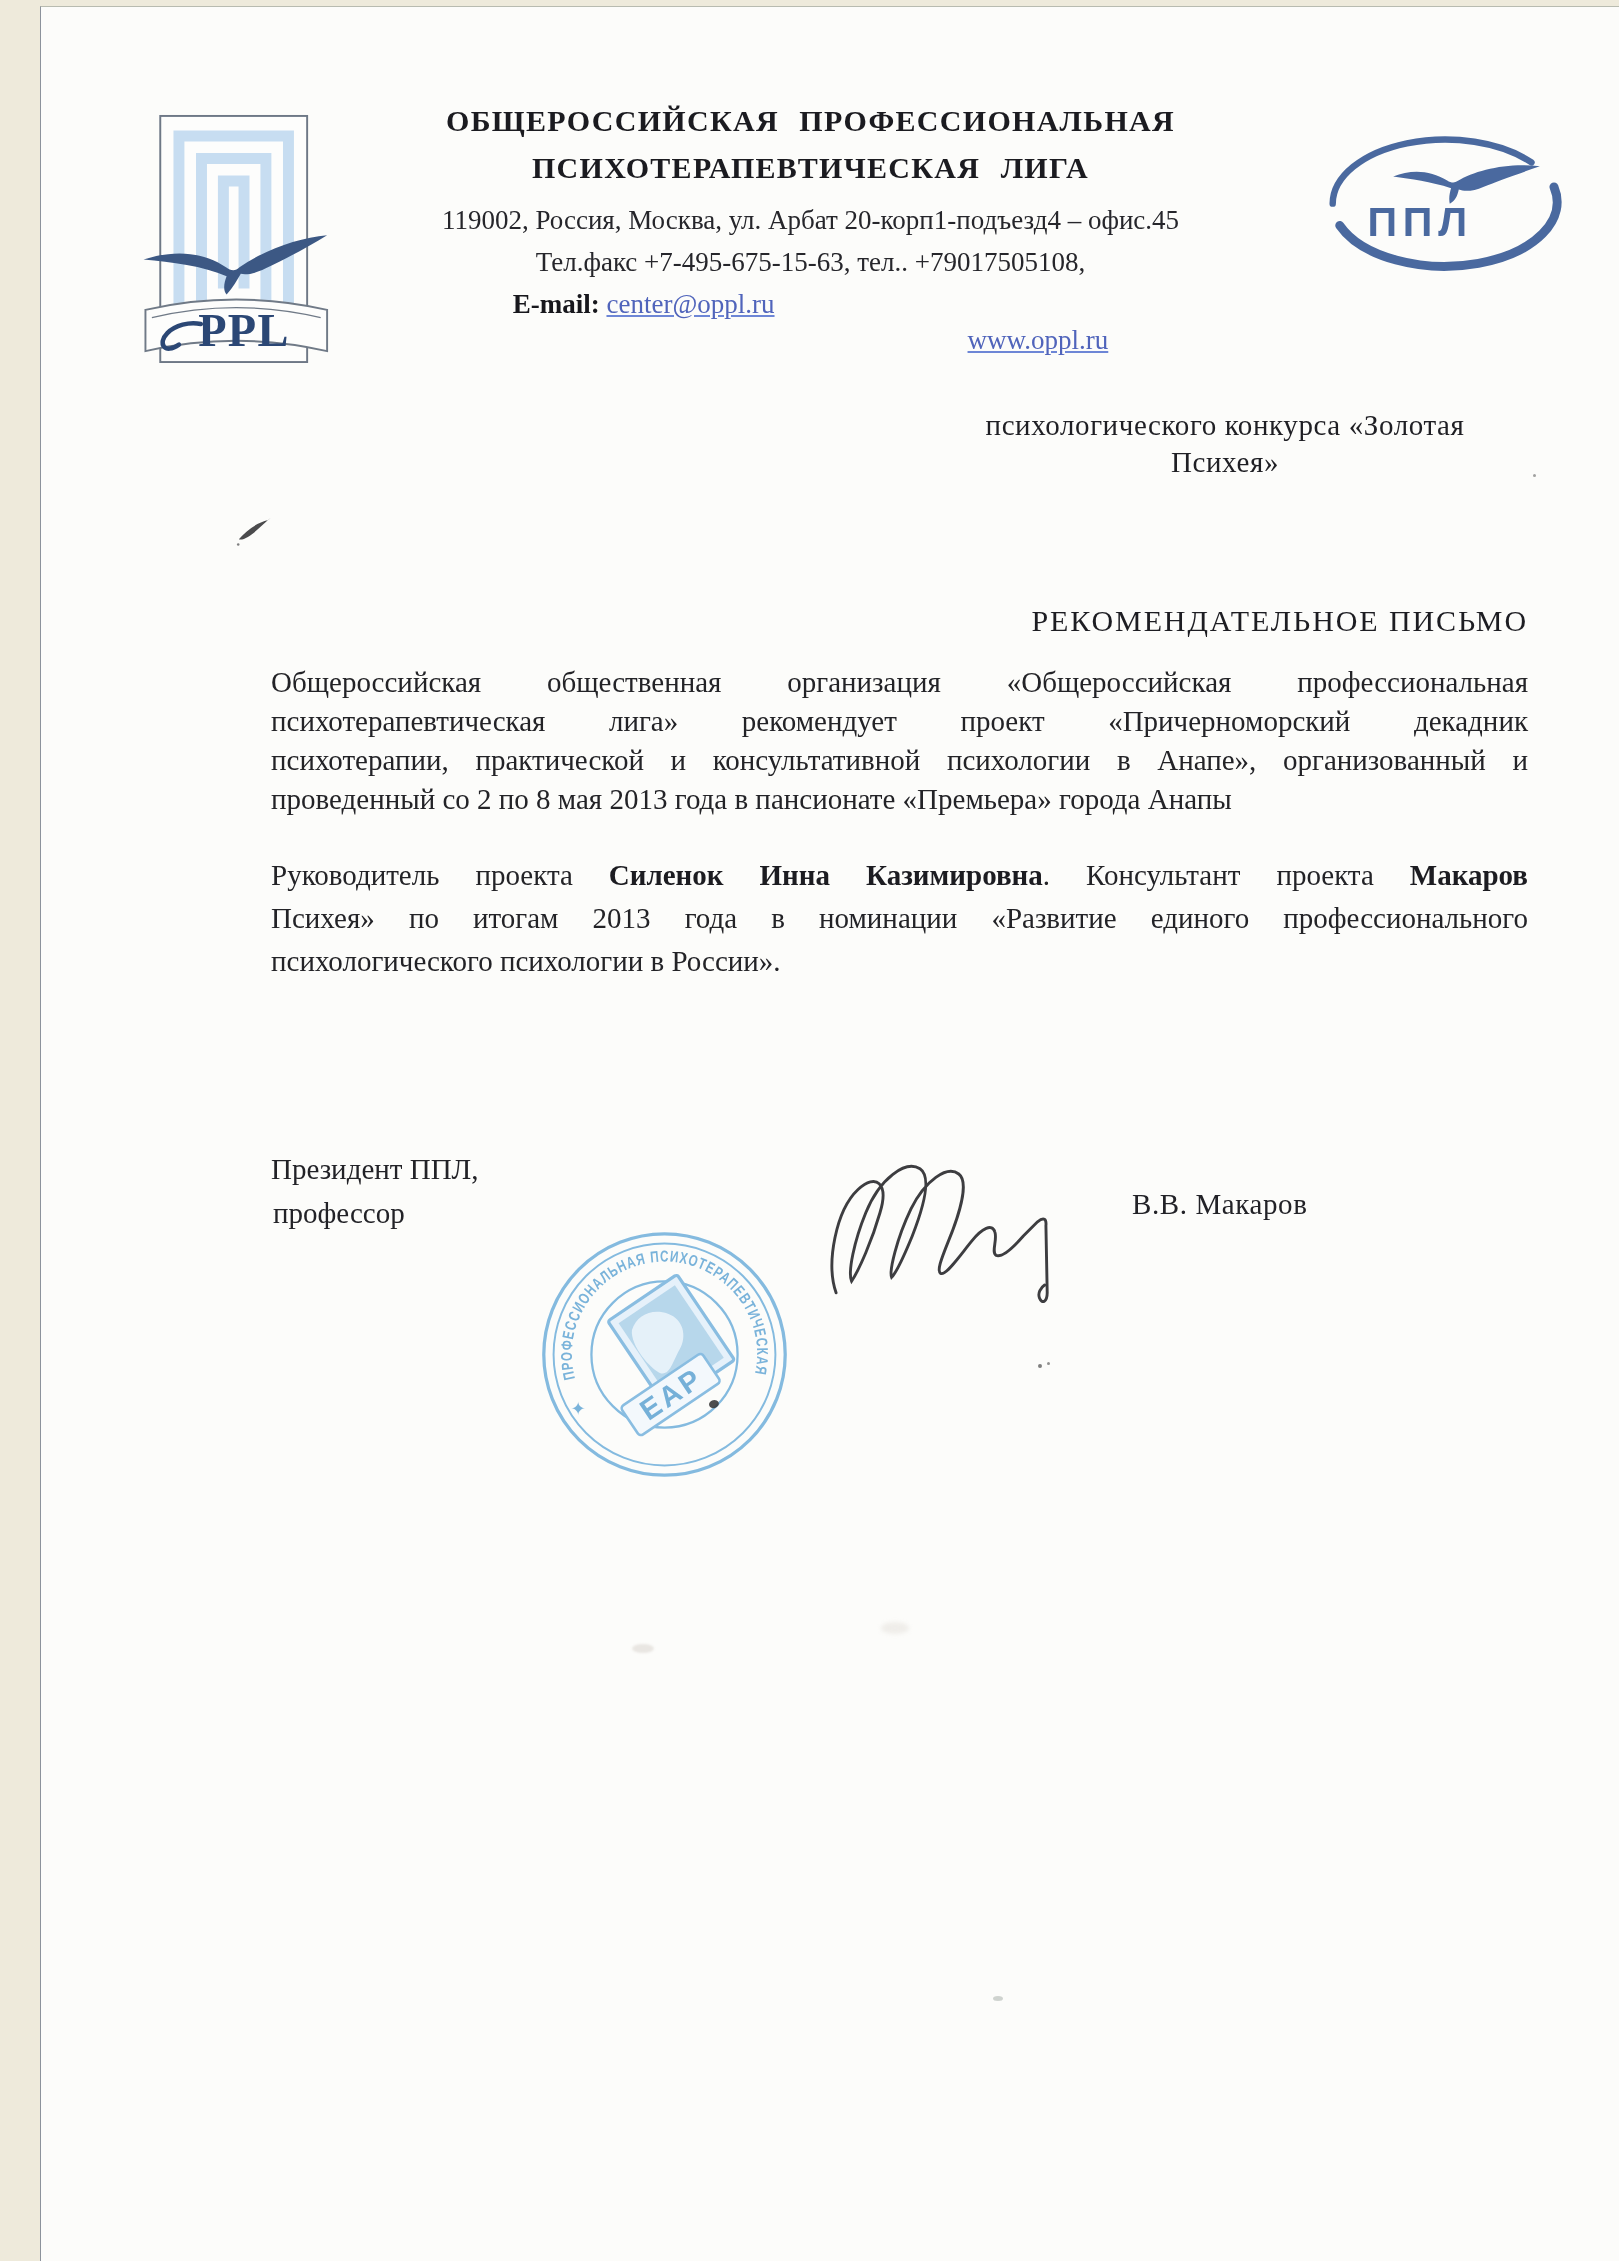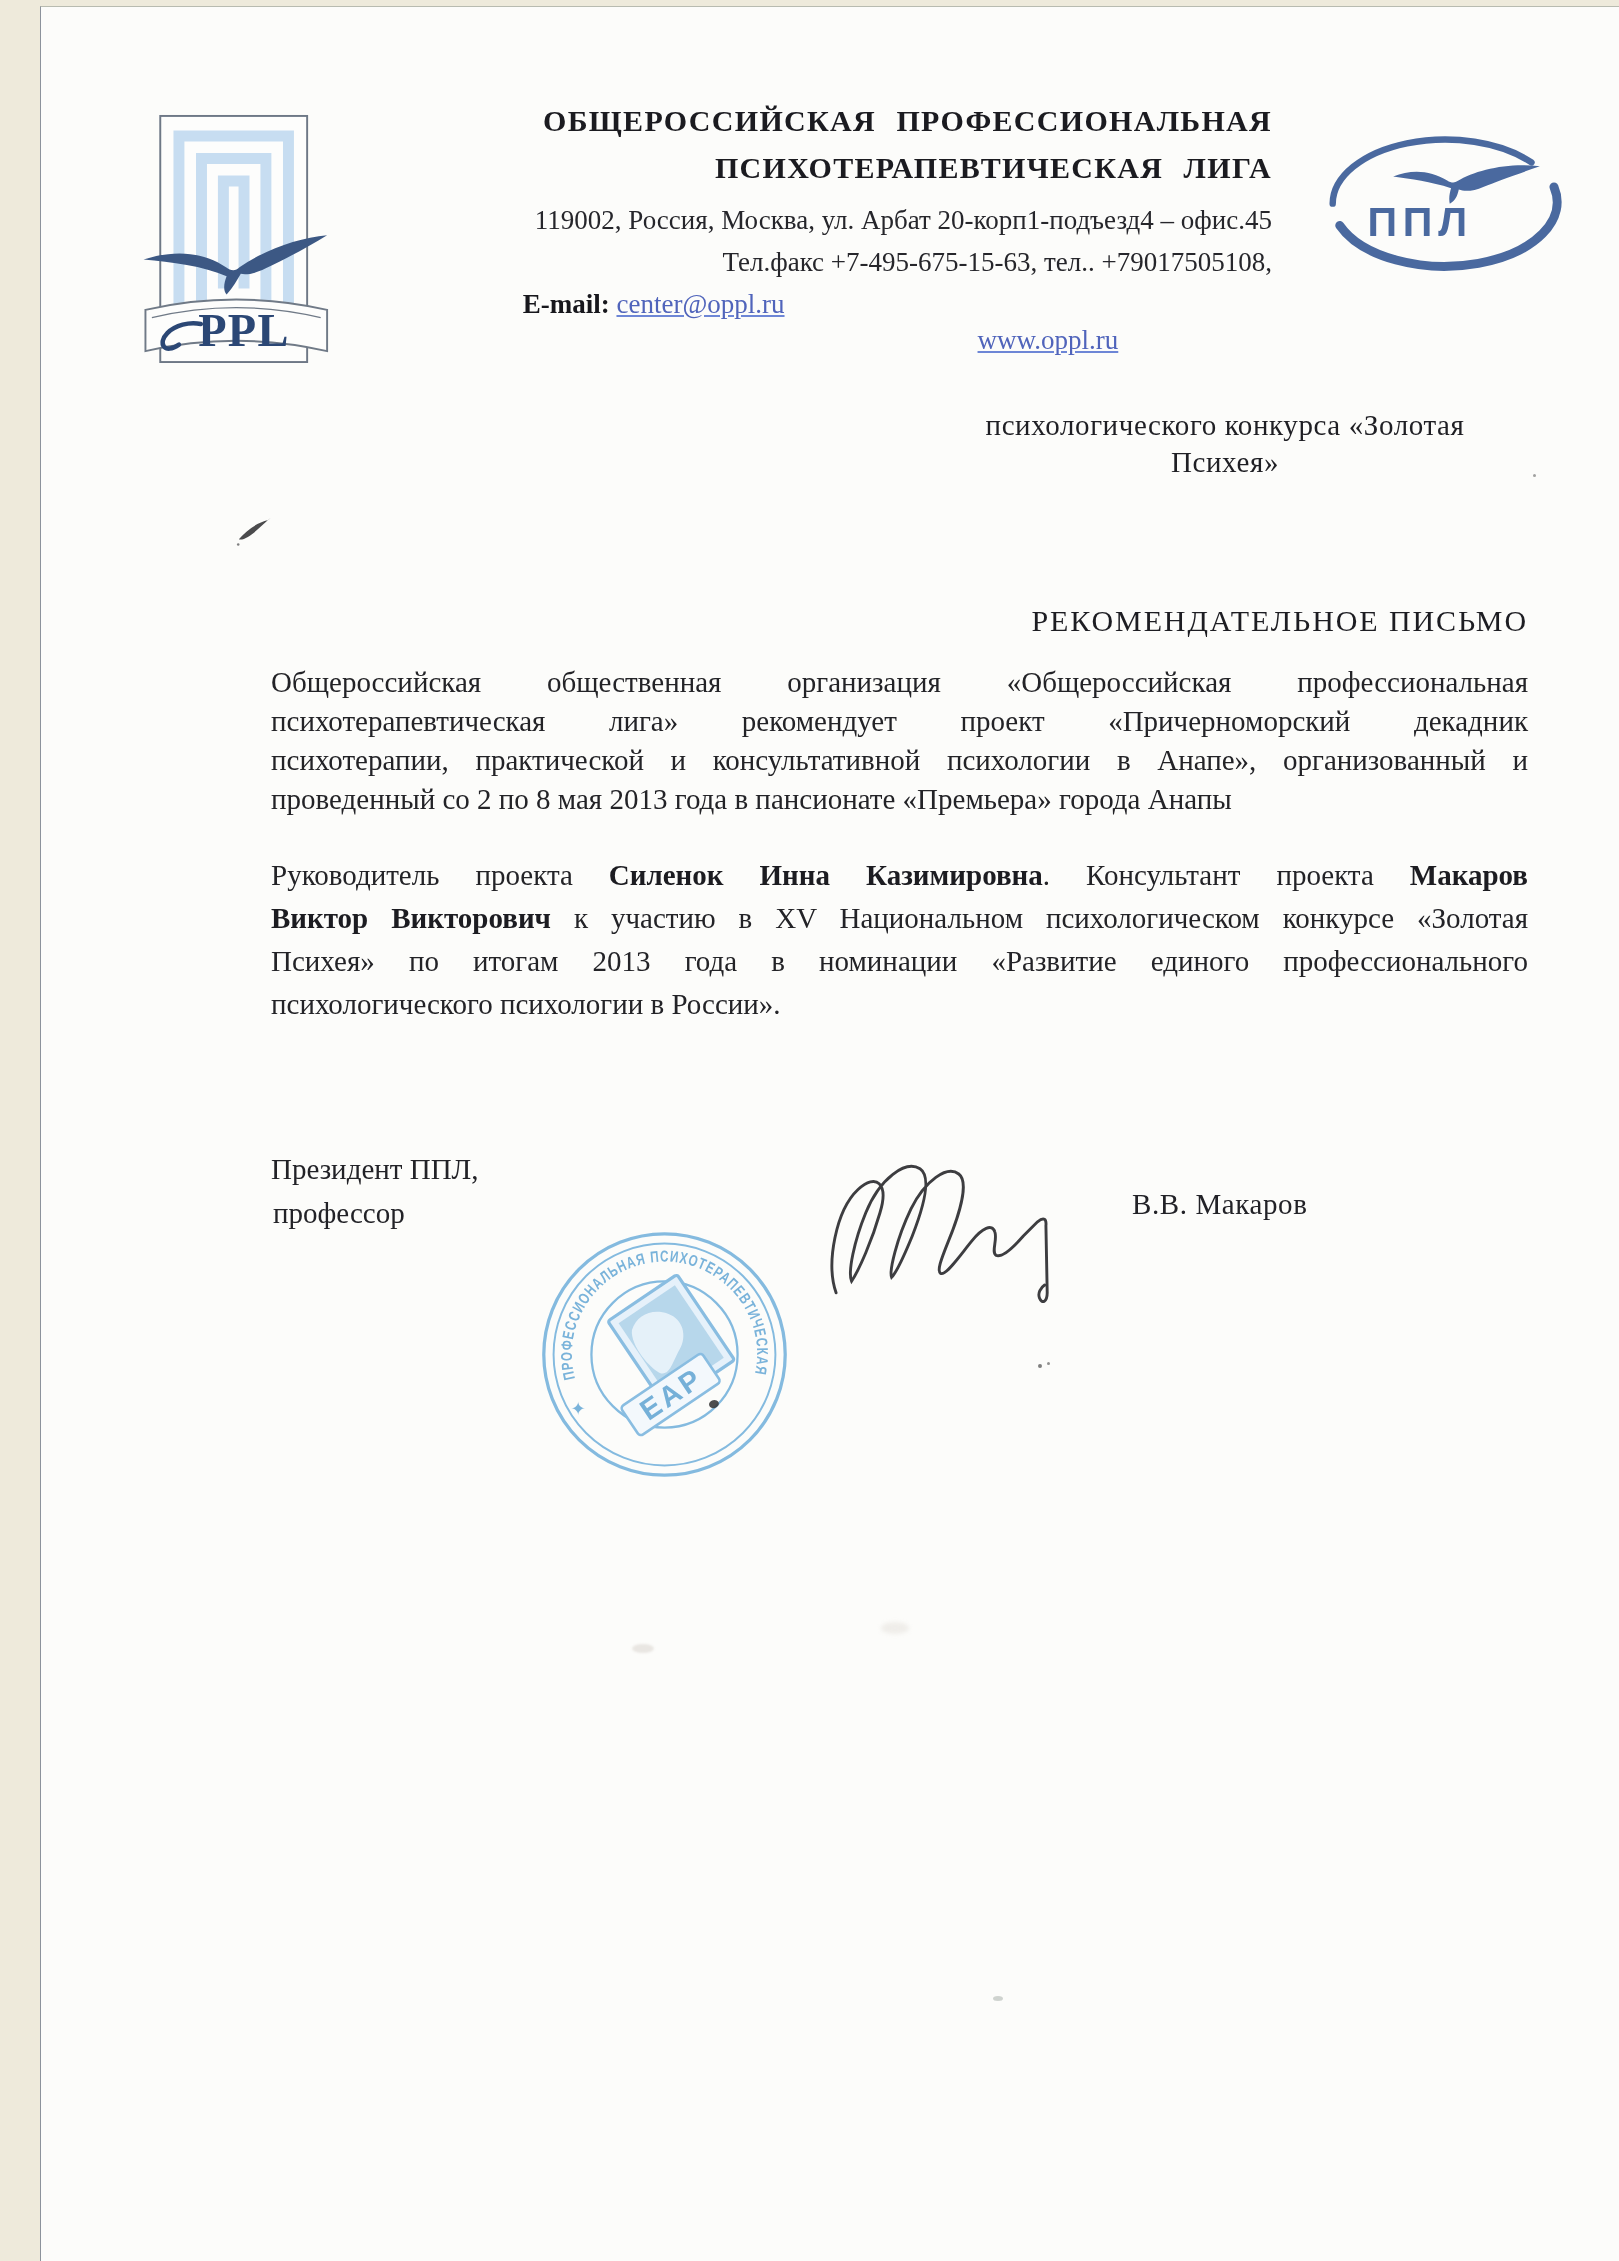--- a/index.html
+++ b/index.html
@@ -2,21 +2,21 @@
 <html style="font-size:10.3px"><head>
 <meta charset="utf-8">
 <style>
   html,body{margin:0;padding:0;}
   body{width:1620px;height:2261px;background:#eeeadb;position:relative;
        font-family:"Liberation Serif","DejaVu Serif",serif;color:#232327;}
   .paper{position:absolute;left:40px;top:6.4px;right:0;bottom:0;background:#fcfcfa;
          border-left:1.3px solid #8c929b;border-top:0.6px solid #b8bbb0;}
   .abs{position:absolute;}
   
-  .header-center{left:369px;top:102px;width:903px;text-align:right;}
+  .header-center{left:359px;top:102px;width:903px;text-align:center;}
   .org-line{font-weight:bold;font-size:30px;line-height:37px;letter-spacing:1.3px;
             word-spacing:11.6px;color:#1b1b20;}
   .org-line2{margin-top:10.3px;}
   .addr{margin-top:17px;font-size:27px;line-height:34px;color:#26262b;}
   .phone{margin-top:7.7px;font-size:27px;line-height:34px;color:#26262b;}
   .email-row{margin-top:7.7px;font-size:27px;line-height:34px;display:flex;
              justify-content:center;gap:193px;}
   .email-left b{color:#17171c;}
   .doc-link{color:#5064bb;text-decoration:underline;text-decoration-color:#6d86d6;margin-top:36px;}
   
@@ -125,21 +125,20 @@
 
 <div class="abs para p1">
   <div class="jline">Общероссийская общественная организация «Общероссийская профессиональная</div>
   <div class="jline">психотерапевтическая лига» рекомендует проект «Причерноморский декадник</div>
   <div class="jline">психотерапии, практической и консультативной психологии в Анапе», организованный и</div>
   <div class="nline">проведенный со 2 по 8 мая 2013 года в пансионате «Премьера» города Анапы</div>
 </div>
 
 <div class="abs para p2">
   <div class="jline"><span>Руководитель проекта </span><b>Силенок Инна Казимировна</b><span>.  Консультант проекта </span><b>Макаров</b></div>
-  <div class="jline"><b>Виктор Викторович</b><span> к участию в XV Национальном психологическом конкурсе «Золотая</span></div>
   <div class="jline">Психея» по итогам 2013 года в номинации «Развитие единого профессионального</div>
   <div class="nline">психологического психологии в России».</div>
 </div>
 
 <div class="abs sig-role1">Президент ППЛ,</div>
 <div class="abs sig-role2">профессор</div>
 
 <svg class="abs sig-svg" width="297" height="181" viewBox="0 0 460 280">
   <path fill="none" stroke="#3d3d40" stroke-width="4.5" stroke-linecap="round" d="M28,252 C12,206 28,124 62,92 C90,66 110,82 96,128
            C84,170 64,216 52,234 C46,220 56,172 74,128

